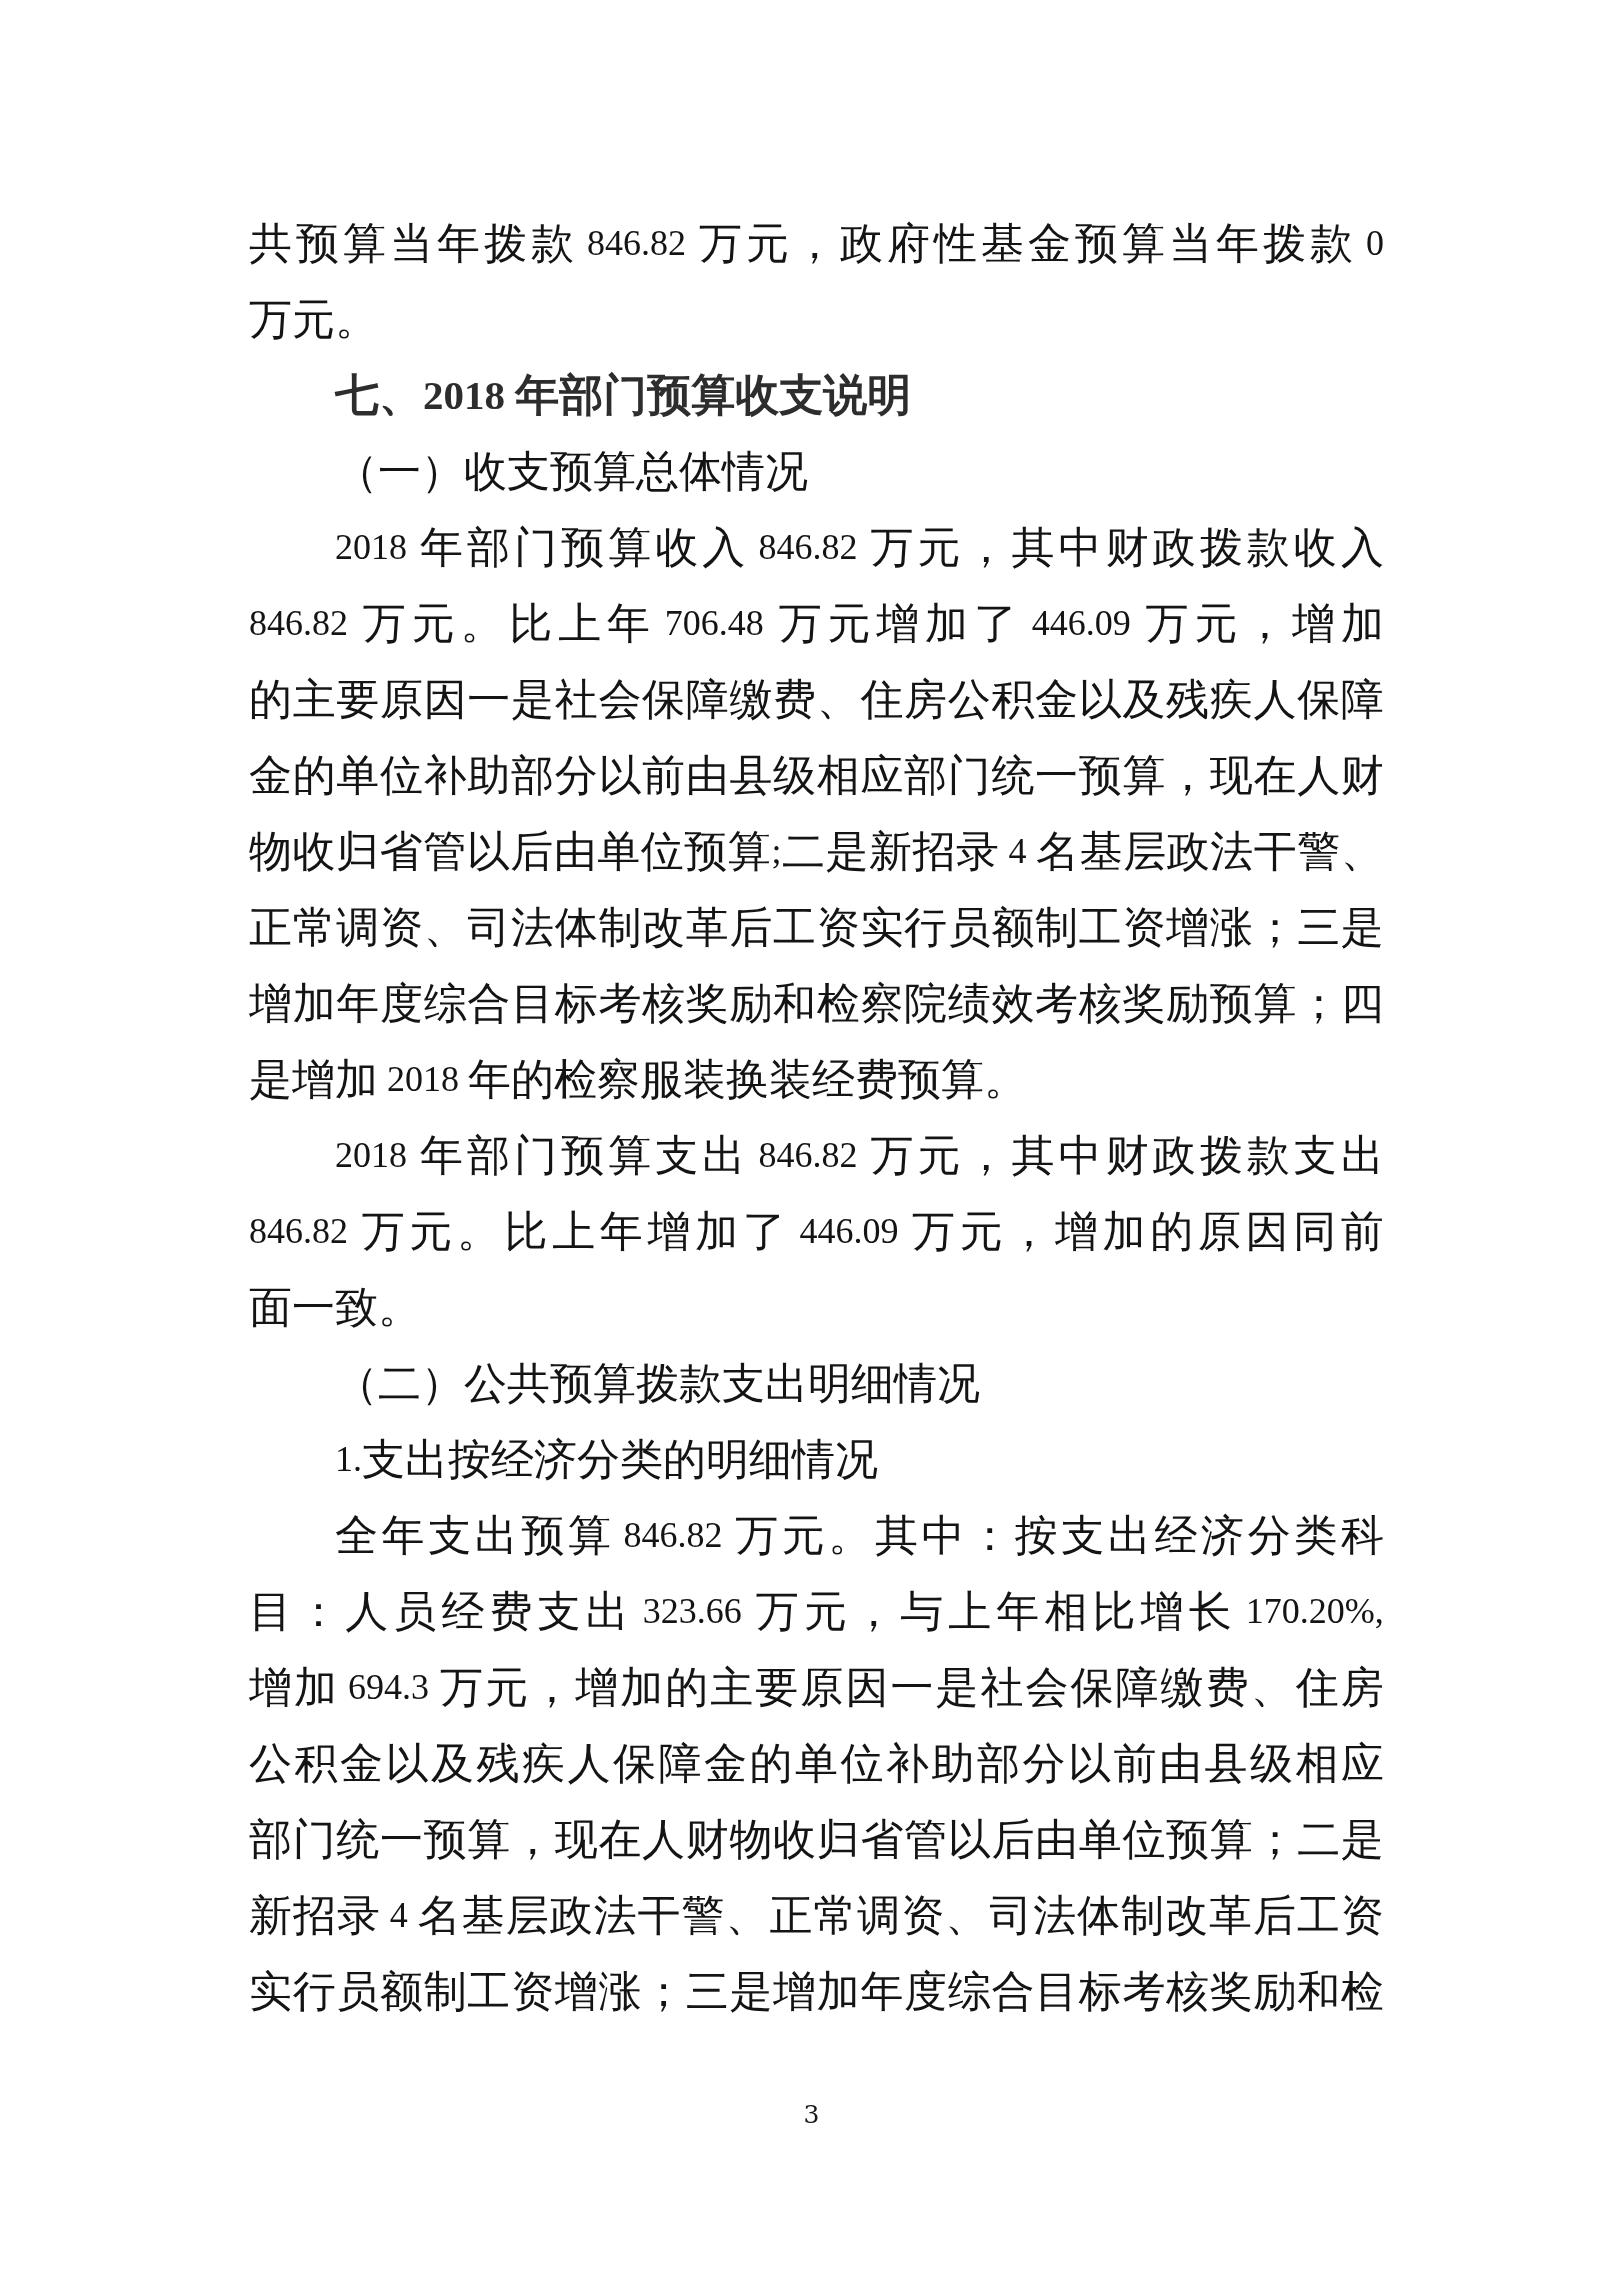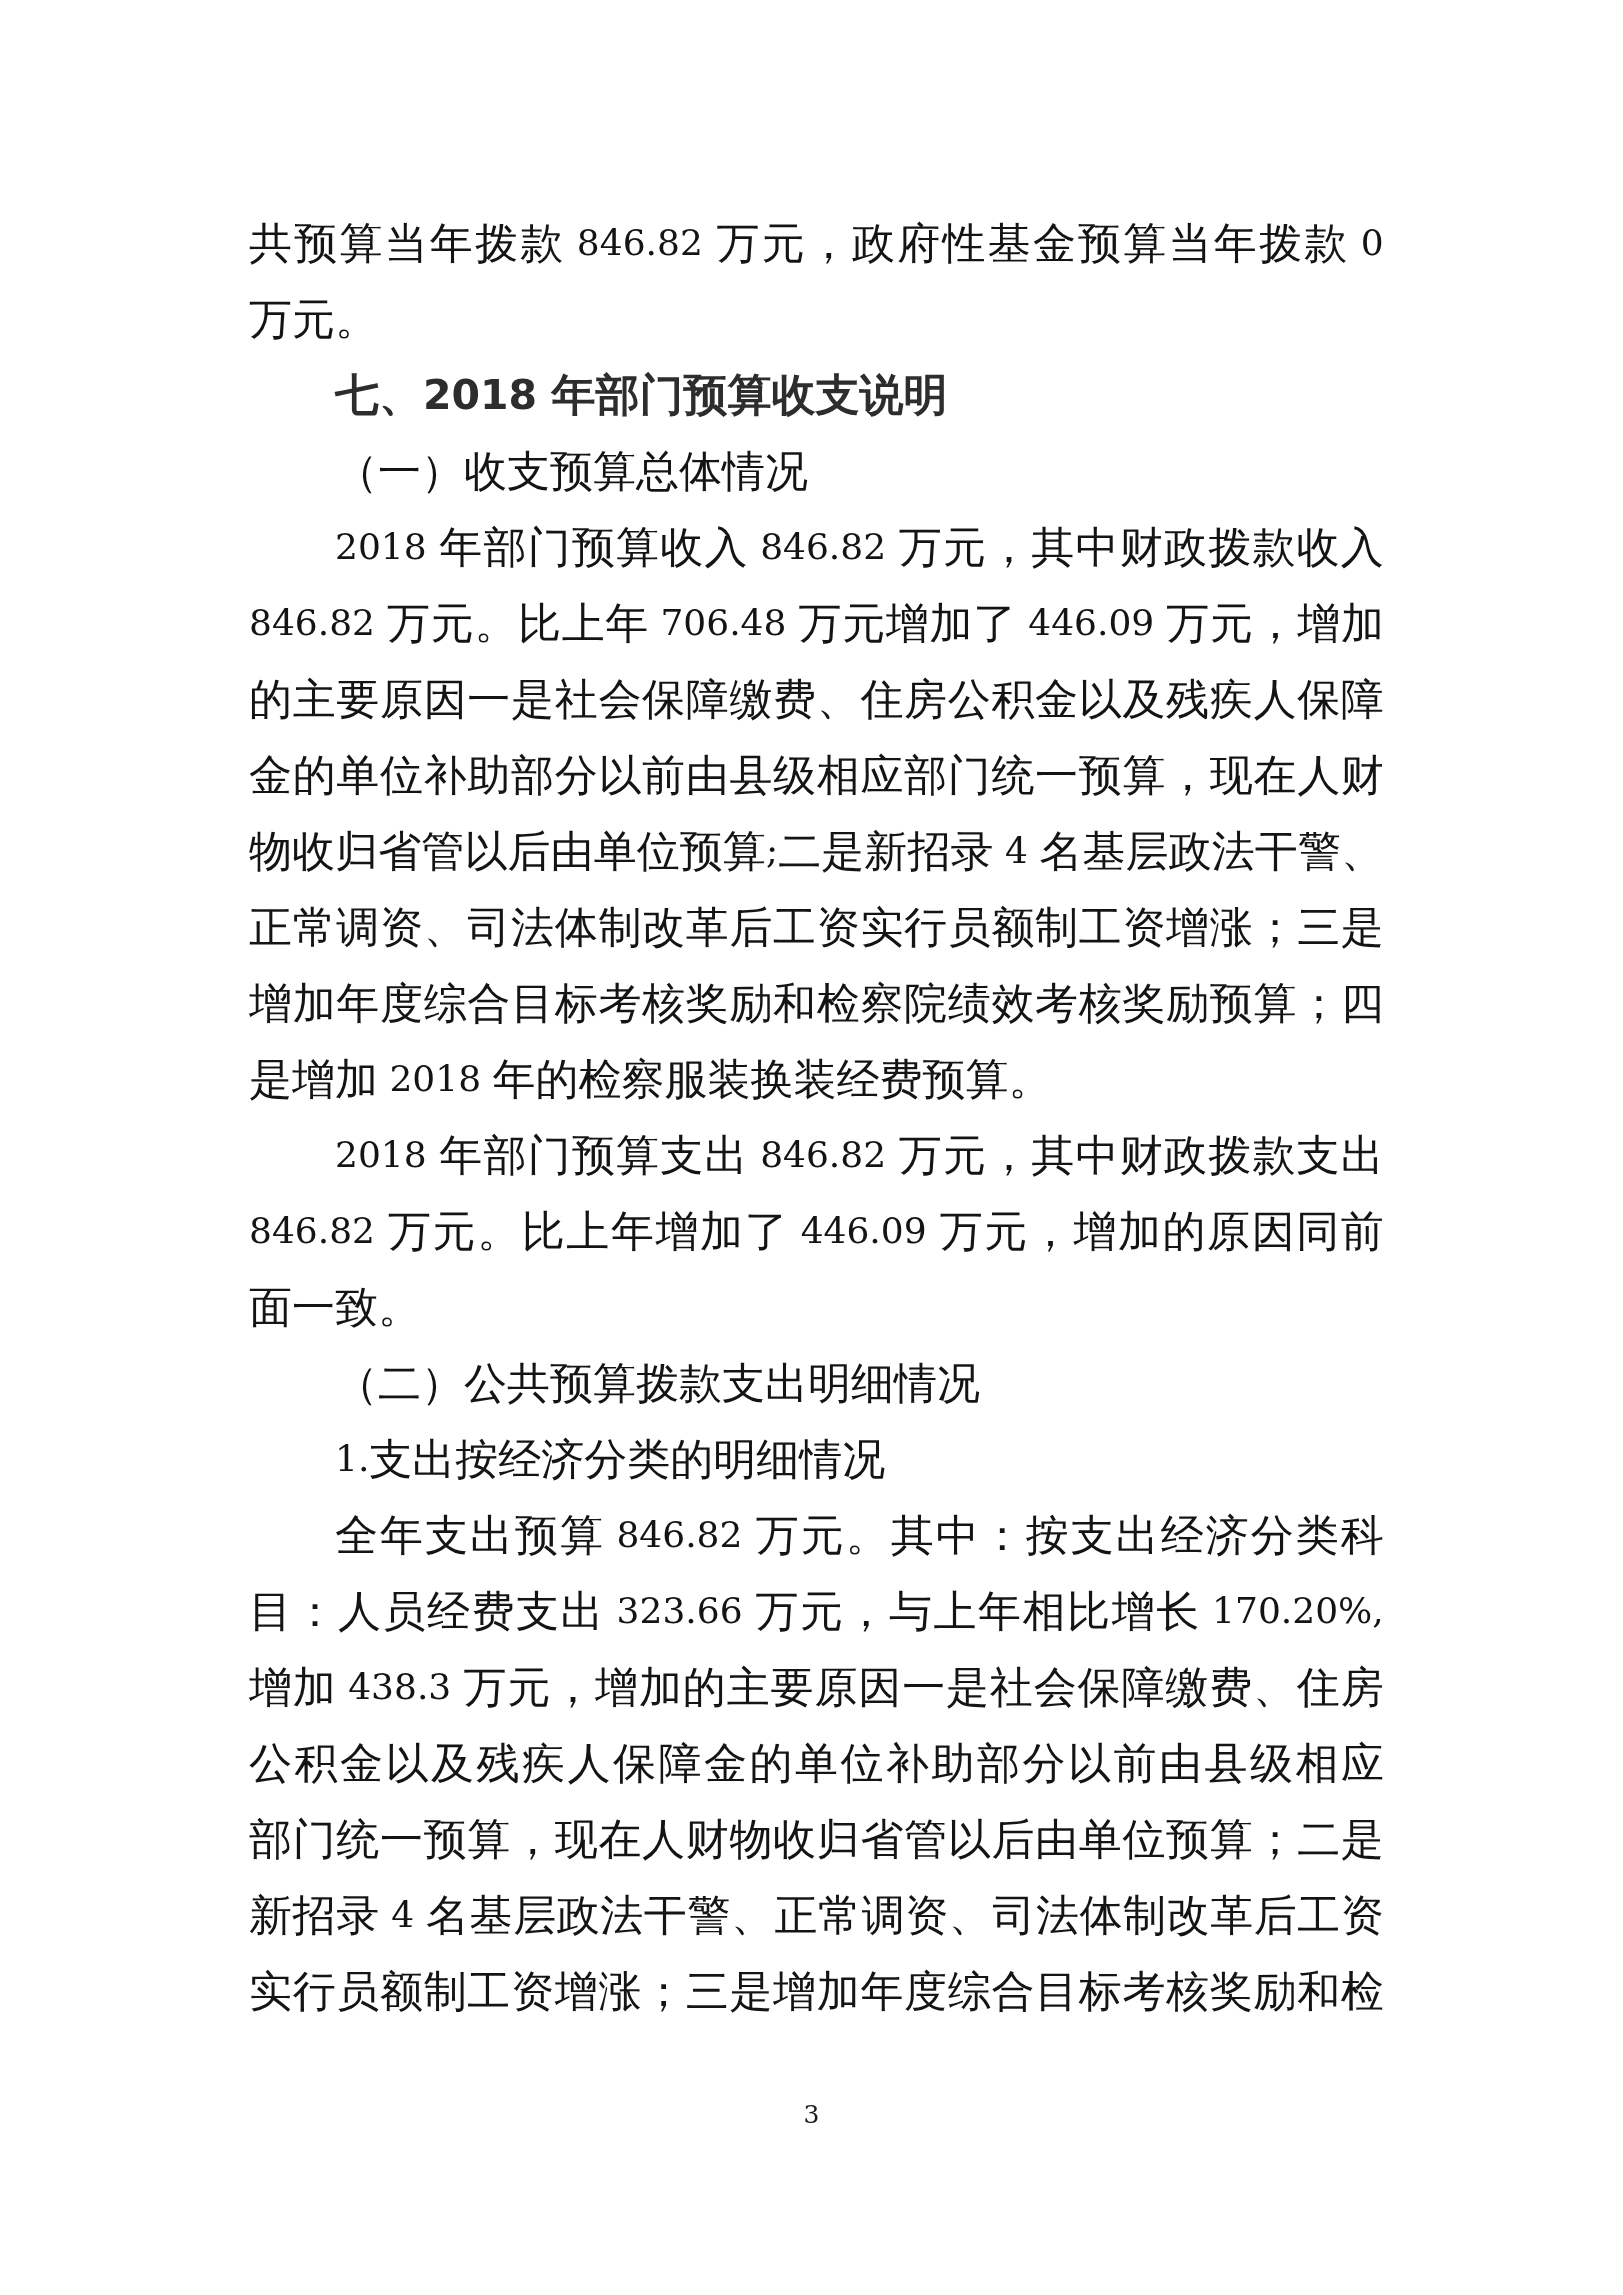--- a/index.html
+++ b/index.html
@@ -45,20 +45,21 @@
     padding-left: 86px;
   }
   .line.heading {
     font-family: "DejaVu Sans", "Liberation Sans", sans-serif;
     font-weight: 700;
     font-size: 44px;
     color: #2d2d2d;
   }
   .latin {
     font-size: 36px;
+    font-family: Liberation Serif, serif;
   }
   .heading .latin {
     font-size: 41px;
   }
   .page-number {
     position: absolute;
     top: 2094px;
     left: 0;
     width: 100%;
     text-align: center;
@@ -456,21 +457,21 @@
         <span>年</span>
         <span>相</span>
         <span>比</span>
         <span>增</span>
         <span>长</span>
         <span class="latin"> 170.20%,</span>
       </div>
       <div class="line fill">
         <span>增</span>
         <span>加</span>
-        <span class="latin"> 438.3 </span>
+        <span class="latin"> 694.3 </span>
         <span>万</span>
         <span>元</span>
         <span>，</span>
         <span>增</span>
         <span>加</span>
         <span>的</span>
         <span>主</span>
         <span>要</span>
         <span>原</span>
         <span>因</span>

